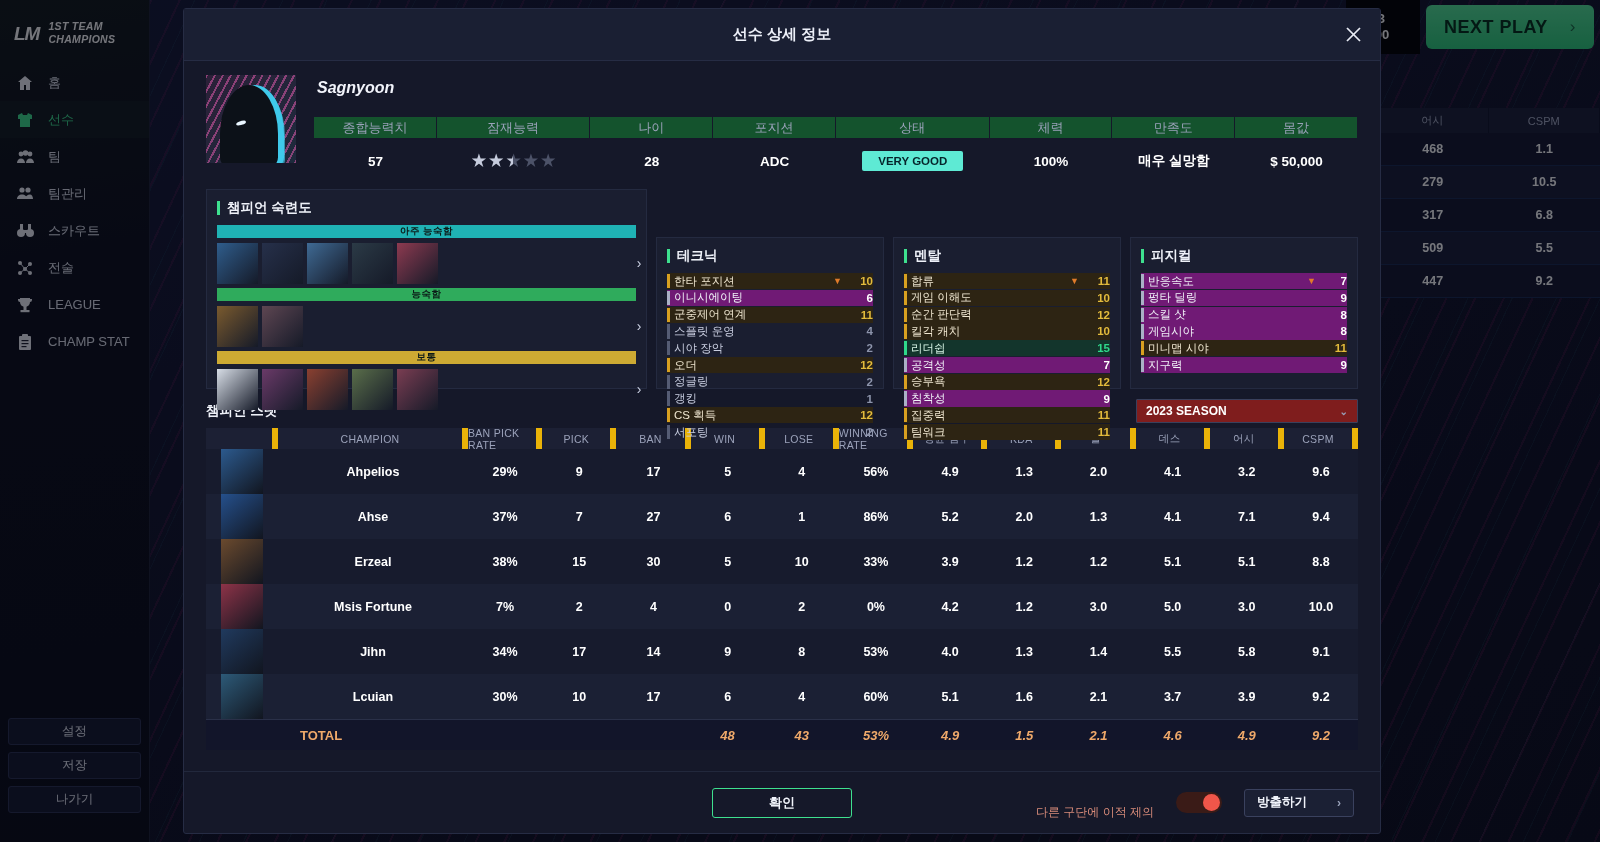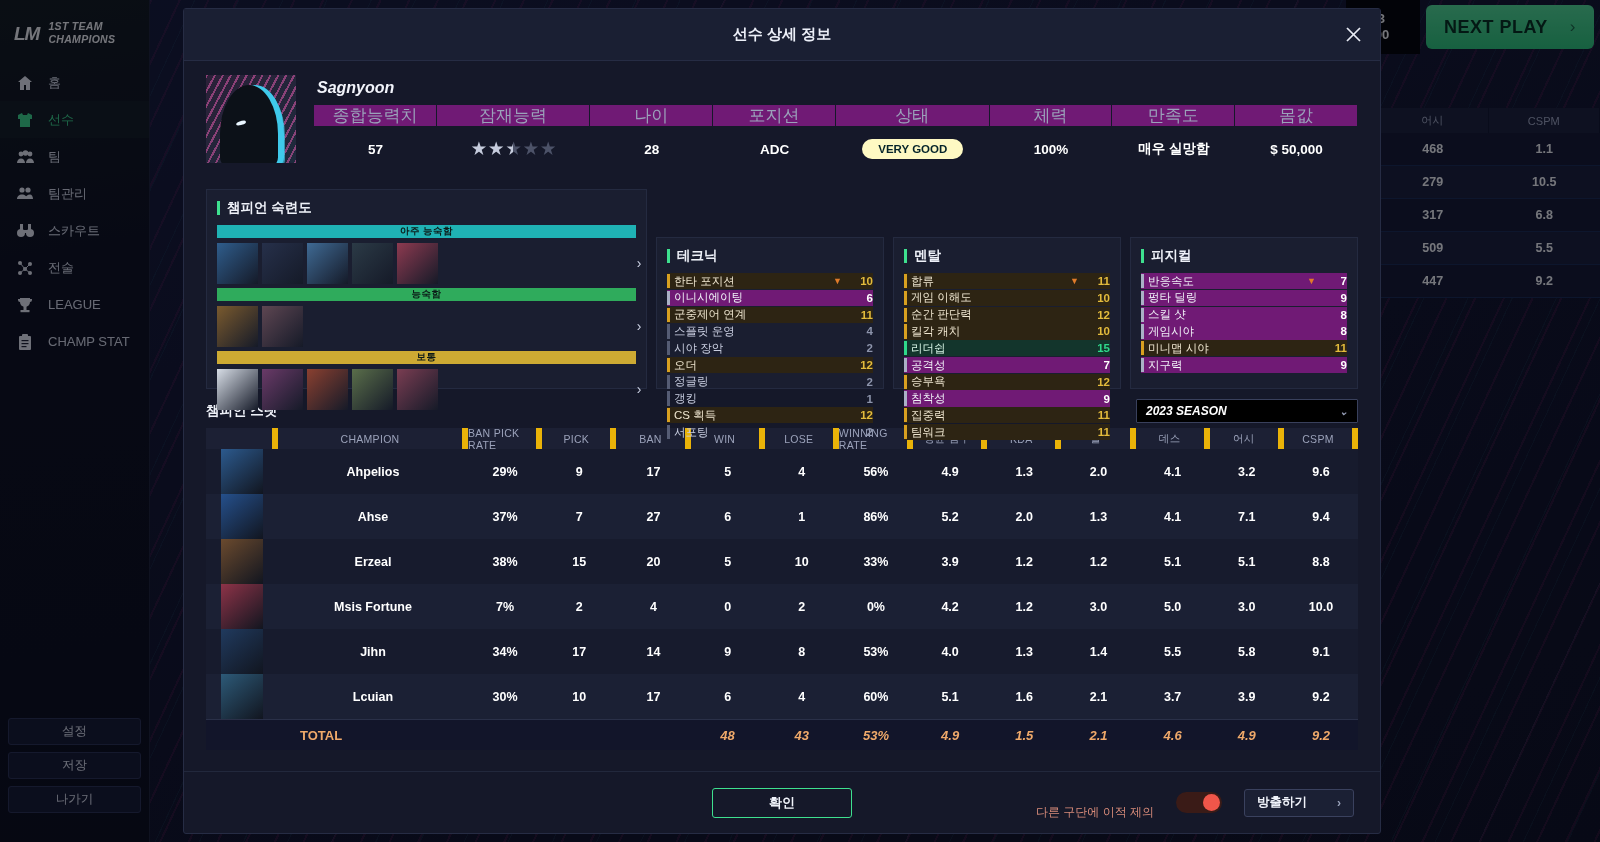--- a/index.html
+++ b/index.html
@@ -110,37 +110,37 @@
   .p-portrait .eye {
     position:absolute; left:30px; top:46px; width:10px; height:4px;
     background:#eaf6ff; border-radius:60% 40% 50% 50%; transform:rotate(-14deg);
   }
   .p-info { flex:1; }
   .p-name { color:#f2f4fb; font-size:16px; font-style:italic; font-weight:bold; margin:4px 0 8px 3px; }
   .p-grid { display:flex; }
   .p-col { flex:1; }
   .p-col.w-wide { flex:1.25; }
   .p-lbl {
-    height:21px; background:#701a75; border-right:1px solid #151829;
-    color:#9ba2ba; font-size:17px; display:flex; align-items:center; justify-content:center;
+    height:21px; background:#14532d; border-right:1px solid #151829;
+    color:#9ba2ba; font-size:13px; display:flex; align-items:center; justify-content:center;margin-top:12px;
   }
   .p-val {
     height:46px; display:flex; align-items:center; justify-content:center;
     color:#fff; font-size:13.5px; font-weight:bold;
   }
   .stars { display:flex; gap:3px; }
   .star { font-size:16px; color:#4c5268; line-height:1; }
   .star.full { color:#c6ccdd; }
   .star.half {
     background:linear-gradient(90deg,#c6ccdd 50%,#4c5268 50%);
     -webkit-background-clip:text; background-clip:text; color:transparent;
   }
   .badge-state {
-    background:#fef9c3; color:#05242a; font-size:11.5px; font-weight:bold;
-    padding:4px 16px; border-radius:10px;
+    background:#5eead4; color:#05242a; font-size:11.5px; font-weight:bold;
+    padding:4px 16px; border-radius:2px;
   }
 
   
   .panels { display:flex; gap:9px; margin-top:6px; height:200px; }
   .panel { background:#1a1e30; border:1px solid #242a40; padding:9px 10px; }
   .panel-prof { flex:1; }
   .panel-stat { width:228px; flex:none;margin-top:48px; }
   .panel-h { display:flex; align-items:center; gap:7px; margin-bottom:8px; }
   .panel-h .bar { width:3px; height:14px; background:#3ee08f; }
   .panel-h .t { color:#eef1f8; font-size:13.5px; font-weight:bold; }
@@ -184,23 +184,23 @@
   .t-plain { background:transparent; } .t-plain::before { background:#555c74; }
   .t-plain .nm { color:#c9cee0; } .t-plain .vl { color:#8d94ab; }
   .t-green { background:#13352c; } .t-green::before { background:#2fd98b; }
   .t-green .nm { color:#d8f5e6; } .t-green .vl { color:#2fd98b; }
 
   
   .cs-wrap { margin-top:7px; }
   .cs-head { display:flex; align-items:center; justify-content:space-between; height:30px; }
   .cs-title { color:#eef1f8; font-size:13.5px; font-weight:bold; }
   .cs-select {
-    width:222px; height:24px; background:#000000; border:1px solid #39405c; border-radius:1px;
+    width:222px; height:24px; background:#7f1d1d; border:1px solid #39405c; border-radius:1px;
     display:flex; align-items:center; justify-content:space-between; padding:0 9px;
-    color:#fff; font-size:12px; font-weight:bold; cursor:pointer;font-style:italic;
+    color:#fff; font-size:12px; font-weight:bold; cursor:pointer;
   }
   .cs-select .cv { color:#99a1ba; font-size:10px; }
   .cs-table { margin-top:2px; }
   .cs-th { display:flex; height:21px; background:#1c2034; }
   .cs-th div {
     color:#9ba2ba; font-size:10.5px; letter-spacing:.3px;
     display:flex; align-items:center; justify-content:center;
     border-right:6px solid #eab308;
   }
   .cs-tr { display:flex; height:45px; align-items:center; }
@@ -722,21 +722,21 @@
                 <div class="col-c">7.1</div>
                 <div class="col-c">9.4</div>
               </div>
               <div class="cs-tr">
                 <div class="col-img">
                   <div class="thumb" style="background:linear-gradient(140deg,#6b4a2e,#11151f)"></div>
                 </div>
                 <div class="col-name">Erzeal</div>
                 <div class="col-c">38%</div>
                 <div class="col-c">15</div>
-                <div class="col-c">20</div>
+                <div class="col-c">30</div>
                 <div class="col-c">5</div>
                 <div class="col-c">10</div>
                 <div class="col-c">33%</div>
                 <div class="col-c">3.9</div>
                 <div class="col-c">1.2</div>
                 <div class="col-c">1.2</div>
                 <div class="col-c">5.1</div>
                 <div class="col-c">5.1</div>
                 <div class="col-c">8.8</div>
               </div>

